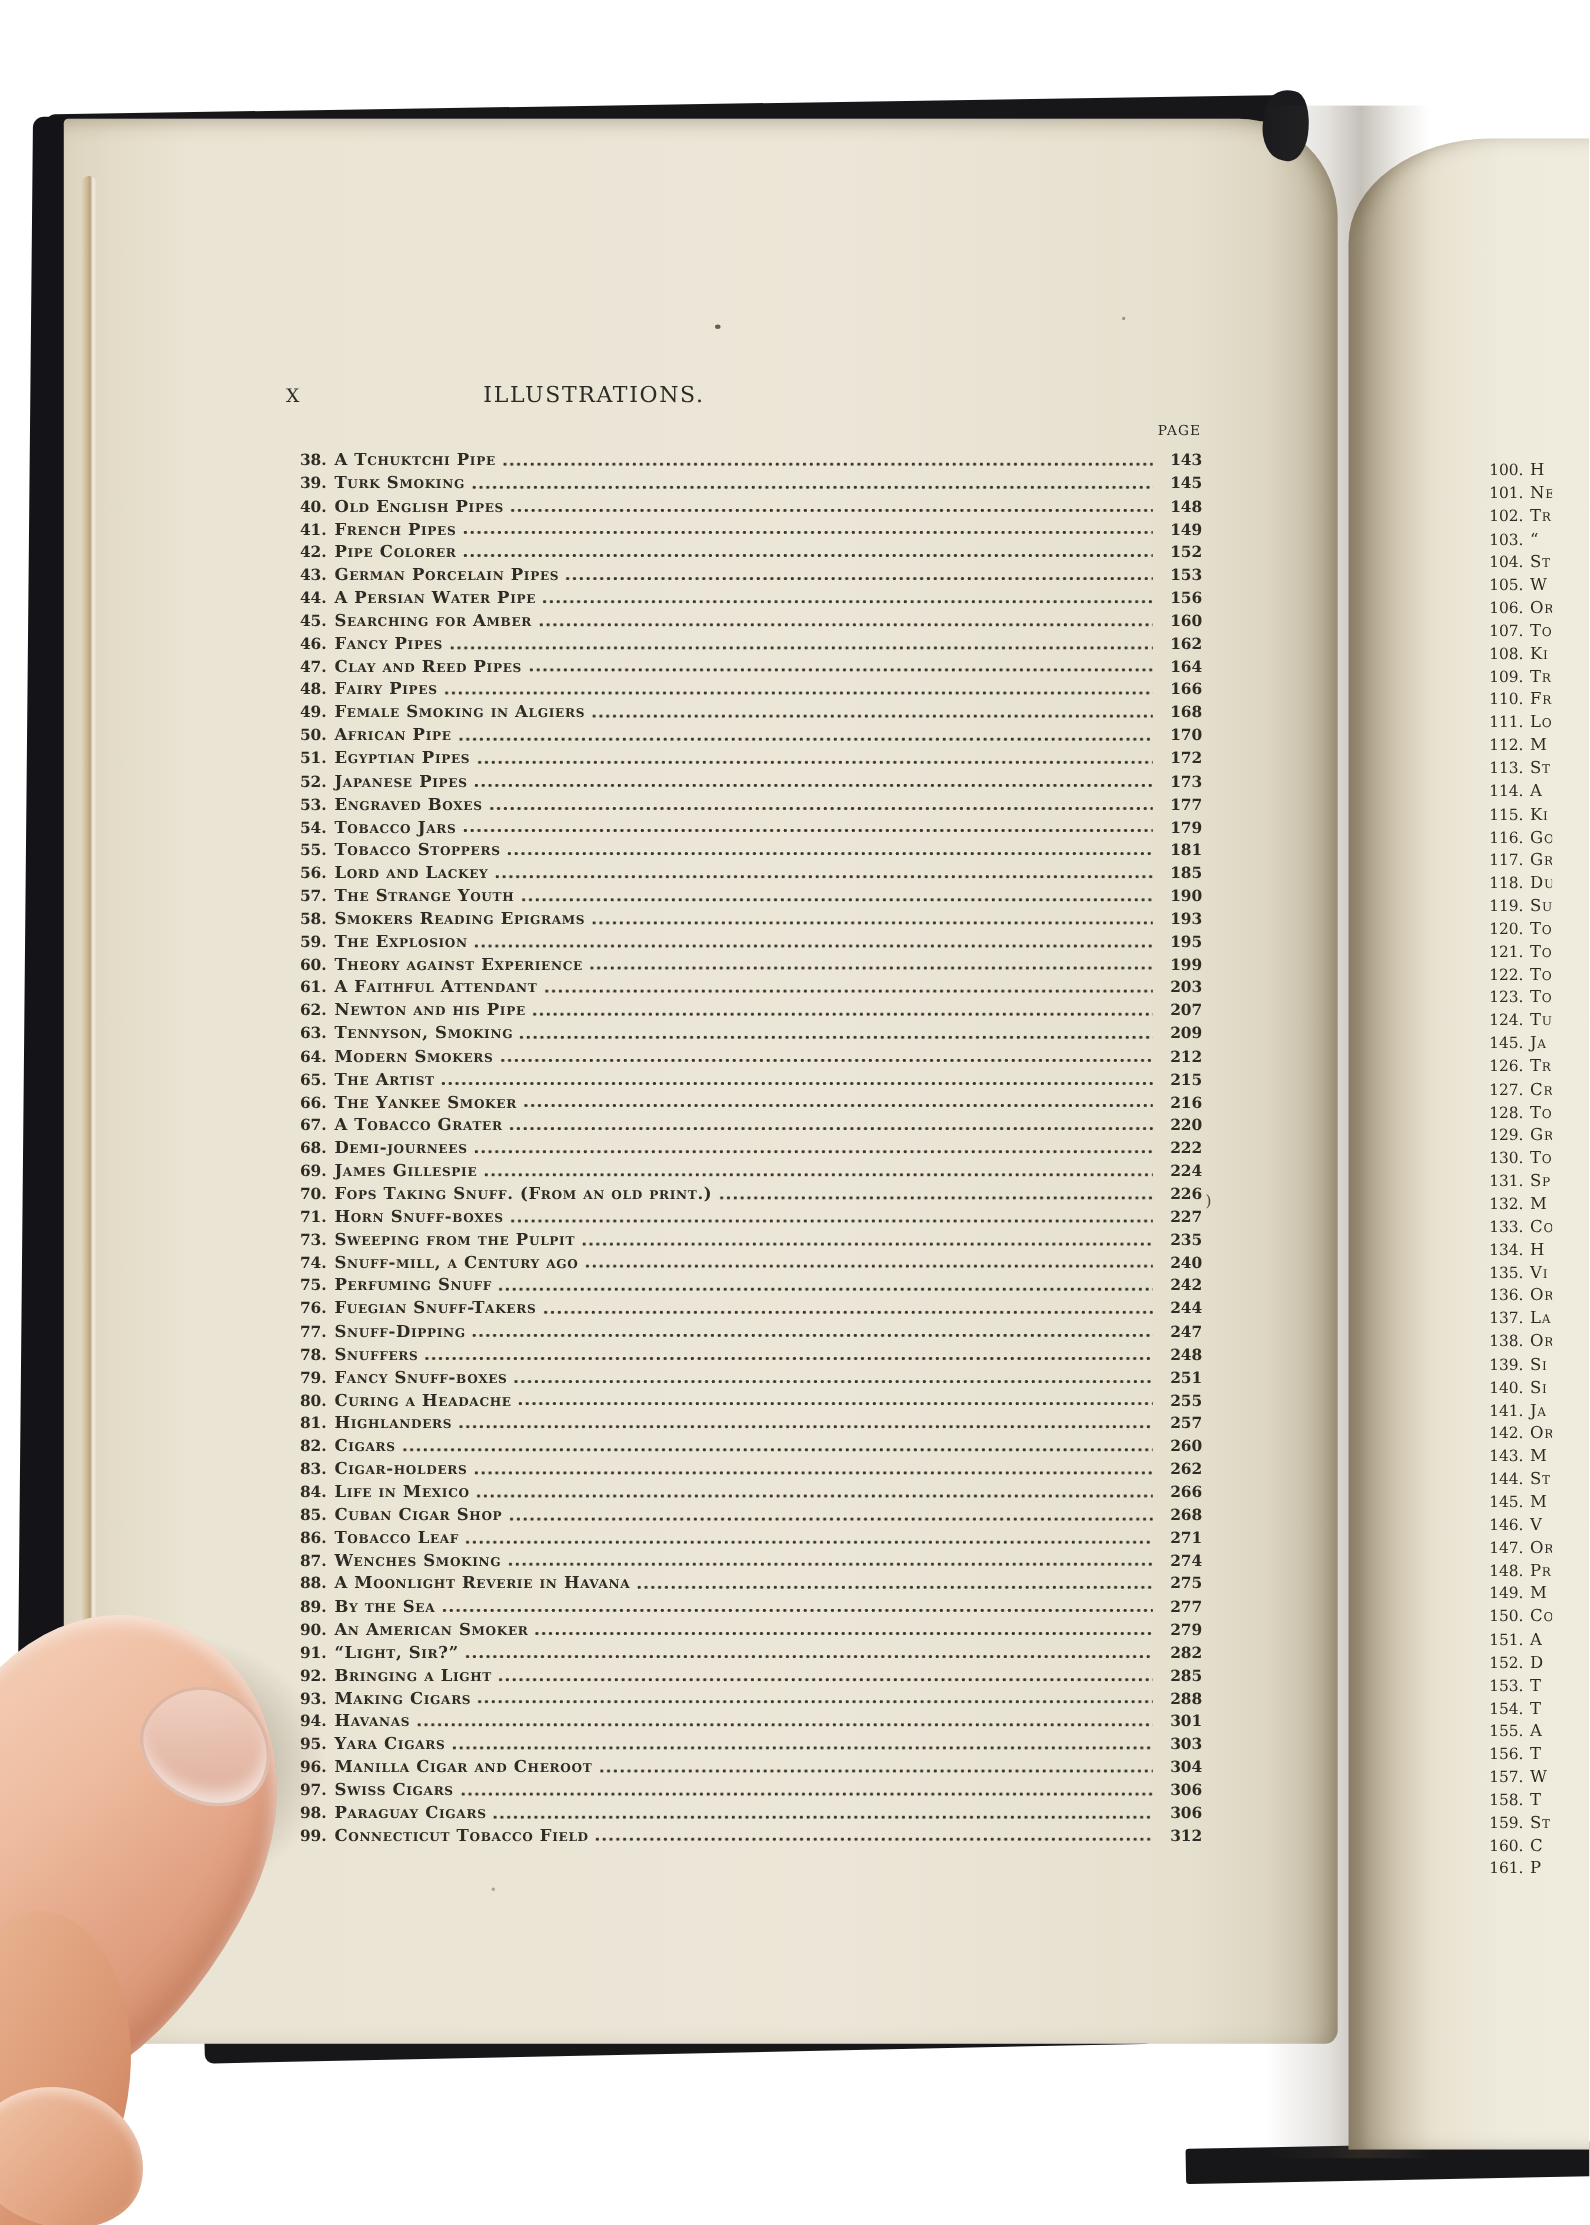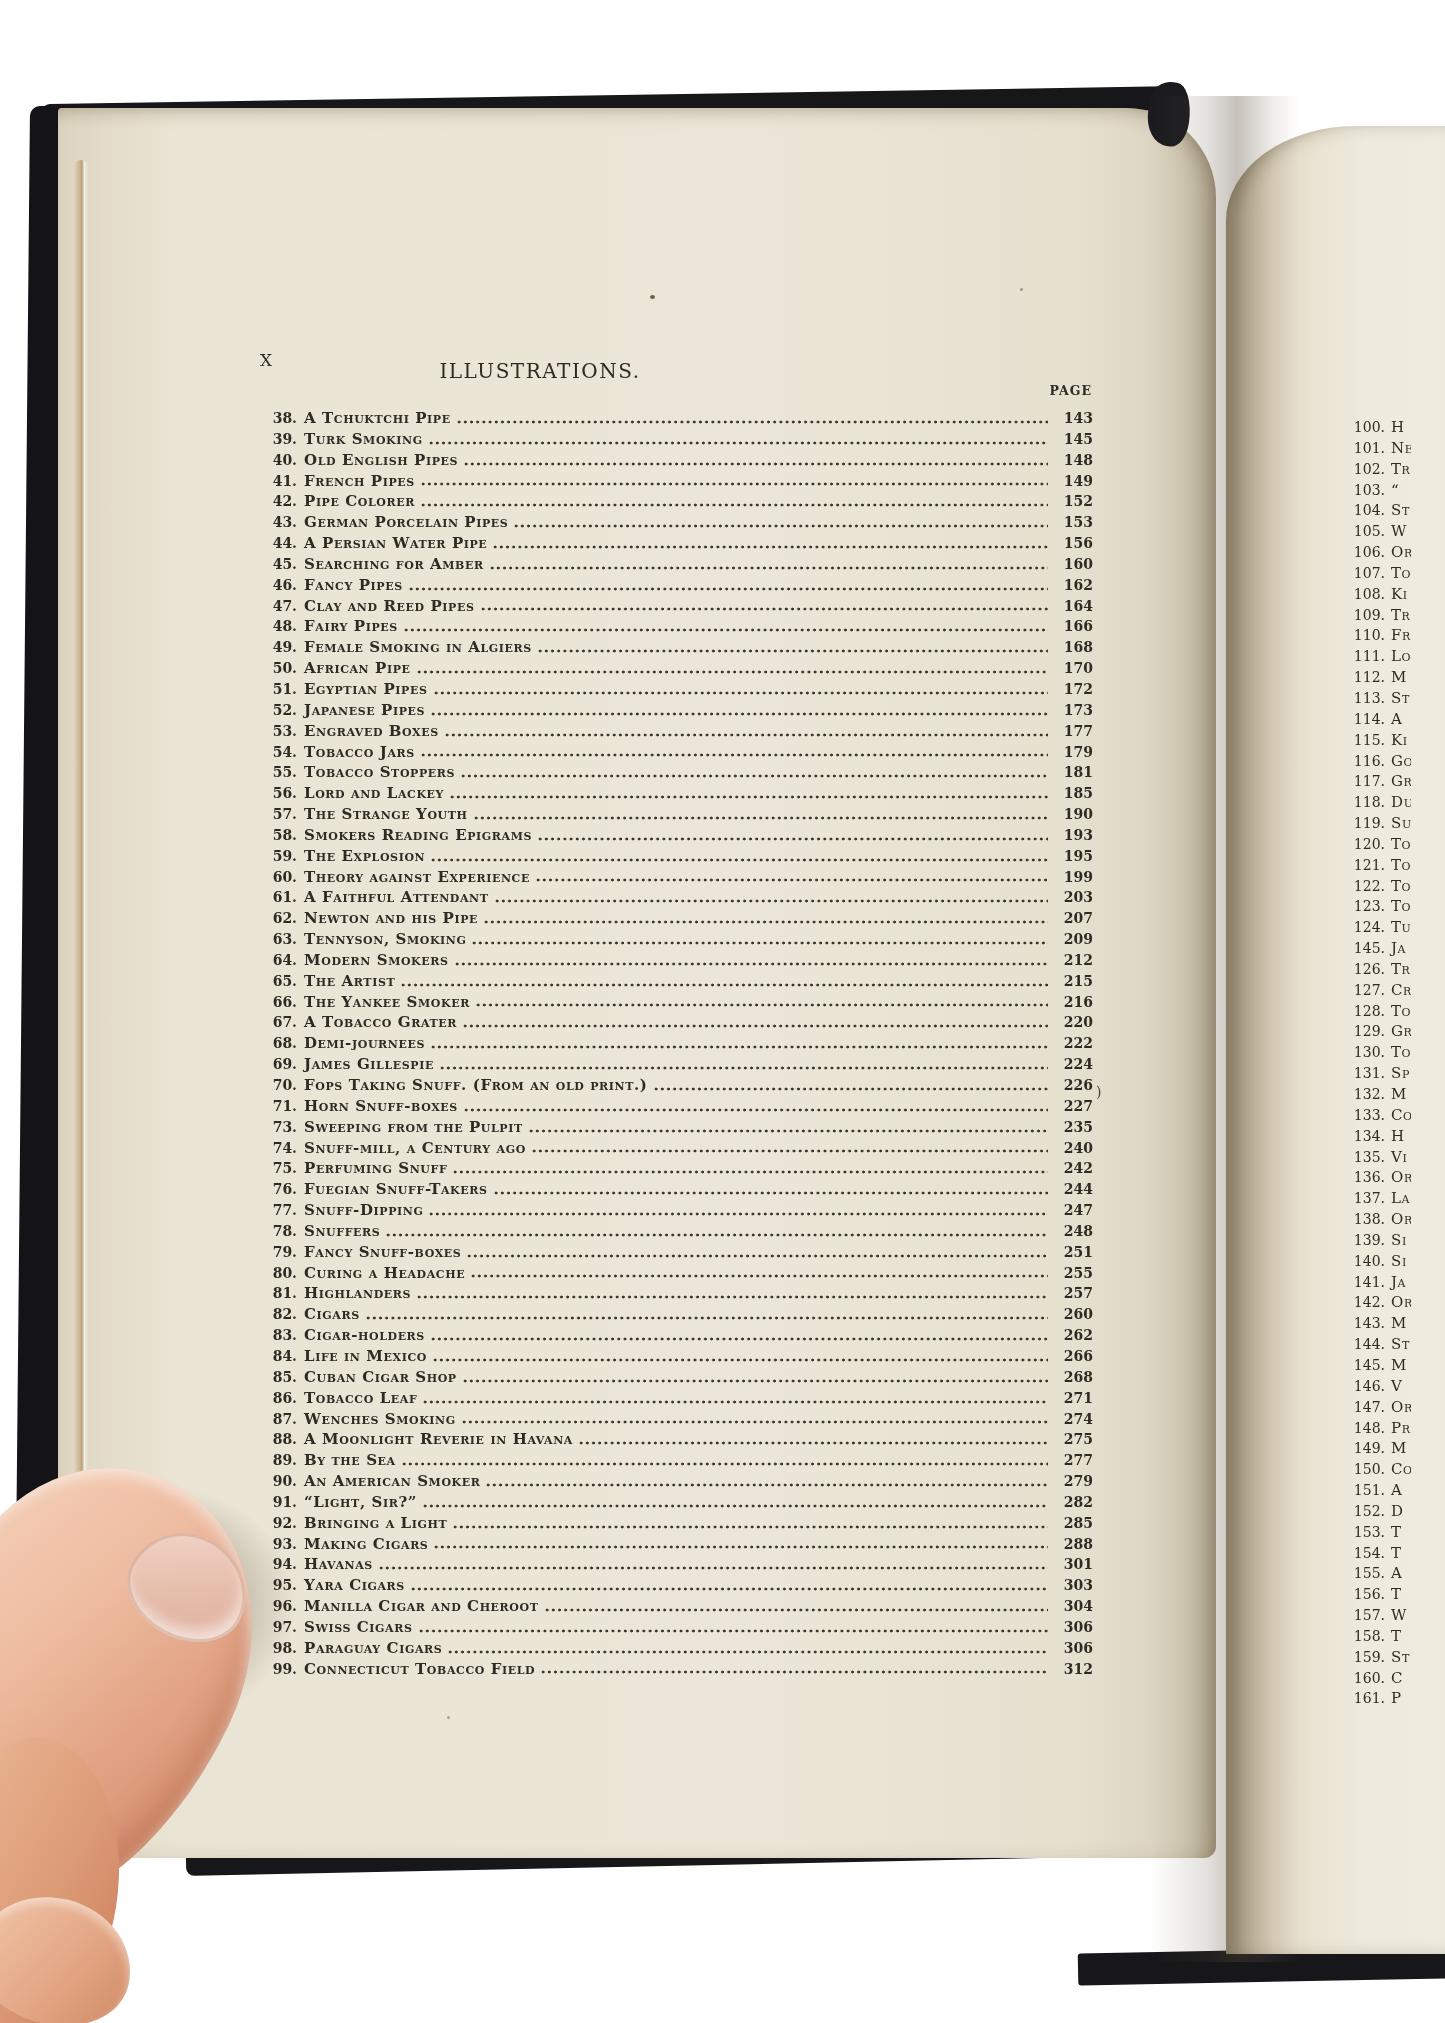--- a/index.html
+++ b/index.html
@@ -27,24 +27,24 @@
     background:linear-gradient(90deg,rgba(0,0,0,0),#c9b28c 45%,#b79e74 55%,rgba(255,255,255,.55) 75%,rgba(0,0,0,0));
     border-radius:8px;}
   .page-right{position:absolute;left:1226px;top:126px;width:219px;height:1828px;z-index:2;
     background:linear-gradient(90deg,#cdc3a9 0px,#dcd3bd 35px,#e9e3d2 85px,#eeeadc 140px,#efebdd 100%);
     border-top-left-radius:130px 95px;
     box-shadow:inset 14px 0 20px -8px rgba(80,66,44,.55);}
   .gutter-shade{position:absolute;left:1150px;top:96px;width:150px;height:1866px;z-index:4;pointer-events:none;
     background:linear-gradient(90deg,rgba(0,0,0,0),rgba(86,72,50,.16) 38%,rgba(86,72,50,.34) 58%,rgba(120,105,80,.12) 82%,rgba(0,0,0,0));}
   
   .folio{position:absolute;left:260px;top:350px;z-index:5;font-size:17px;letter-spacing:1px;}
-  .page-title{position:absolute;left:415px;top:359px;width:250px;text-align:center;z-index:5;
+  .page-title{position:absolute;left:415px;top:346px;width:250px;text-align:center;z-index:5;
     font-size:20px;letter-spacing:1.5px;}
   .page-label{position:absolute;left:1000px;top:383px;width:92px;text-align:right;z-index:5;
-    font-size:12.5px;font-weight:bold;letter-spacing:1px;}
+    font-size:12.5px;font-weight:normal;letter-spacing:1px;}
   .toc{position:absolute;left:263px;top:408px;width:830px;z-index:5;font-weight:bold;}
   .row{display:flex;align-items:baseline;height:20.85px;line-height:20.85px;white-space:nowrap;}
   .num{flex:none;width:34px;text-align:right;font-size:14px;}
   .title{flex:none;padding-left:7px;font-variant:small-caps;font-size:15px;letter-spacing:.6px;}
   .dots{flex:1;align-self:flex-end;height:6px;margin:0 3px 4px 6px;
     background-image:radial-gradient(circle at 2px 3px,#3a362c 1.25px,rgba(0,0,0,0) 1.7px);
     background-size:6.2px 6px;background-repeat:repeat-x;}
   .pg{flex:none;width:42px;text-align:right;font-size:14px;}
   .toc-right{position:absolute;left:1352px;top:417px;width:59px;z-index:5;overflow:hidden;}
   .toc-right .num{width:33px;font-size:14px;}

